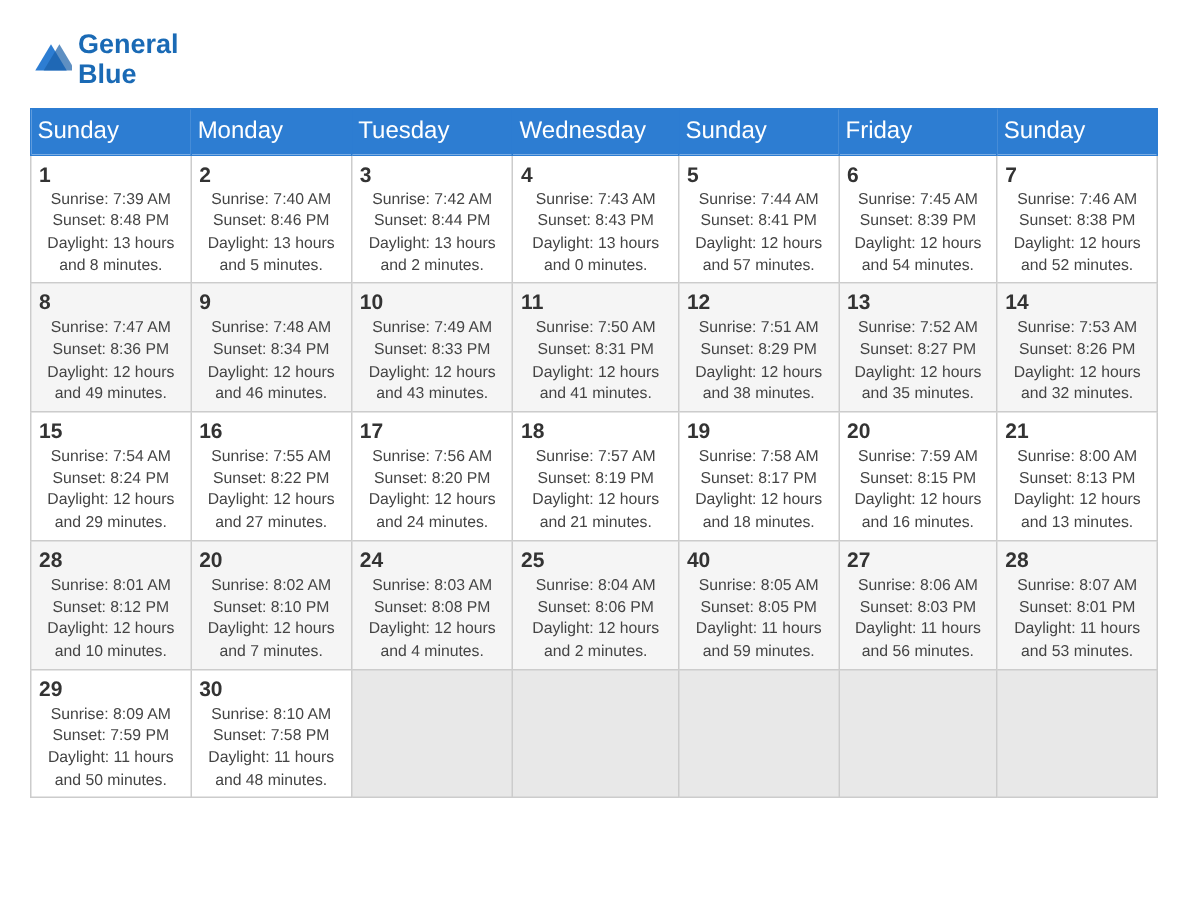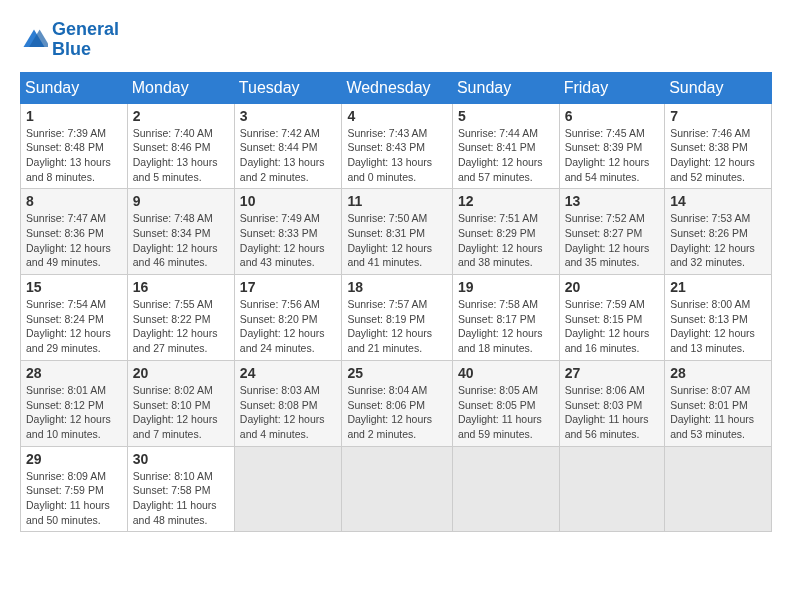--- a/index.html
+++ b/index.html
@@ -72,20 +72,21 @@
       font-size: 14px;
       font-weight: bold;
       color: #333;
       display: block;
       margin-bottom: 2px;
     }
     .day-info {
       color: #444;
       font-size: 10.5px;
       line-height: 1.4;
+      text-align: center;
     }
     .empty-cell {
       background: #e8e8e8 !important;
     }
     .top-area {
       display: flex;
       justify-content: space-between;
       align-items: center;
       margin-bottom: 8px;
     }

